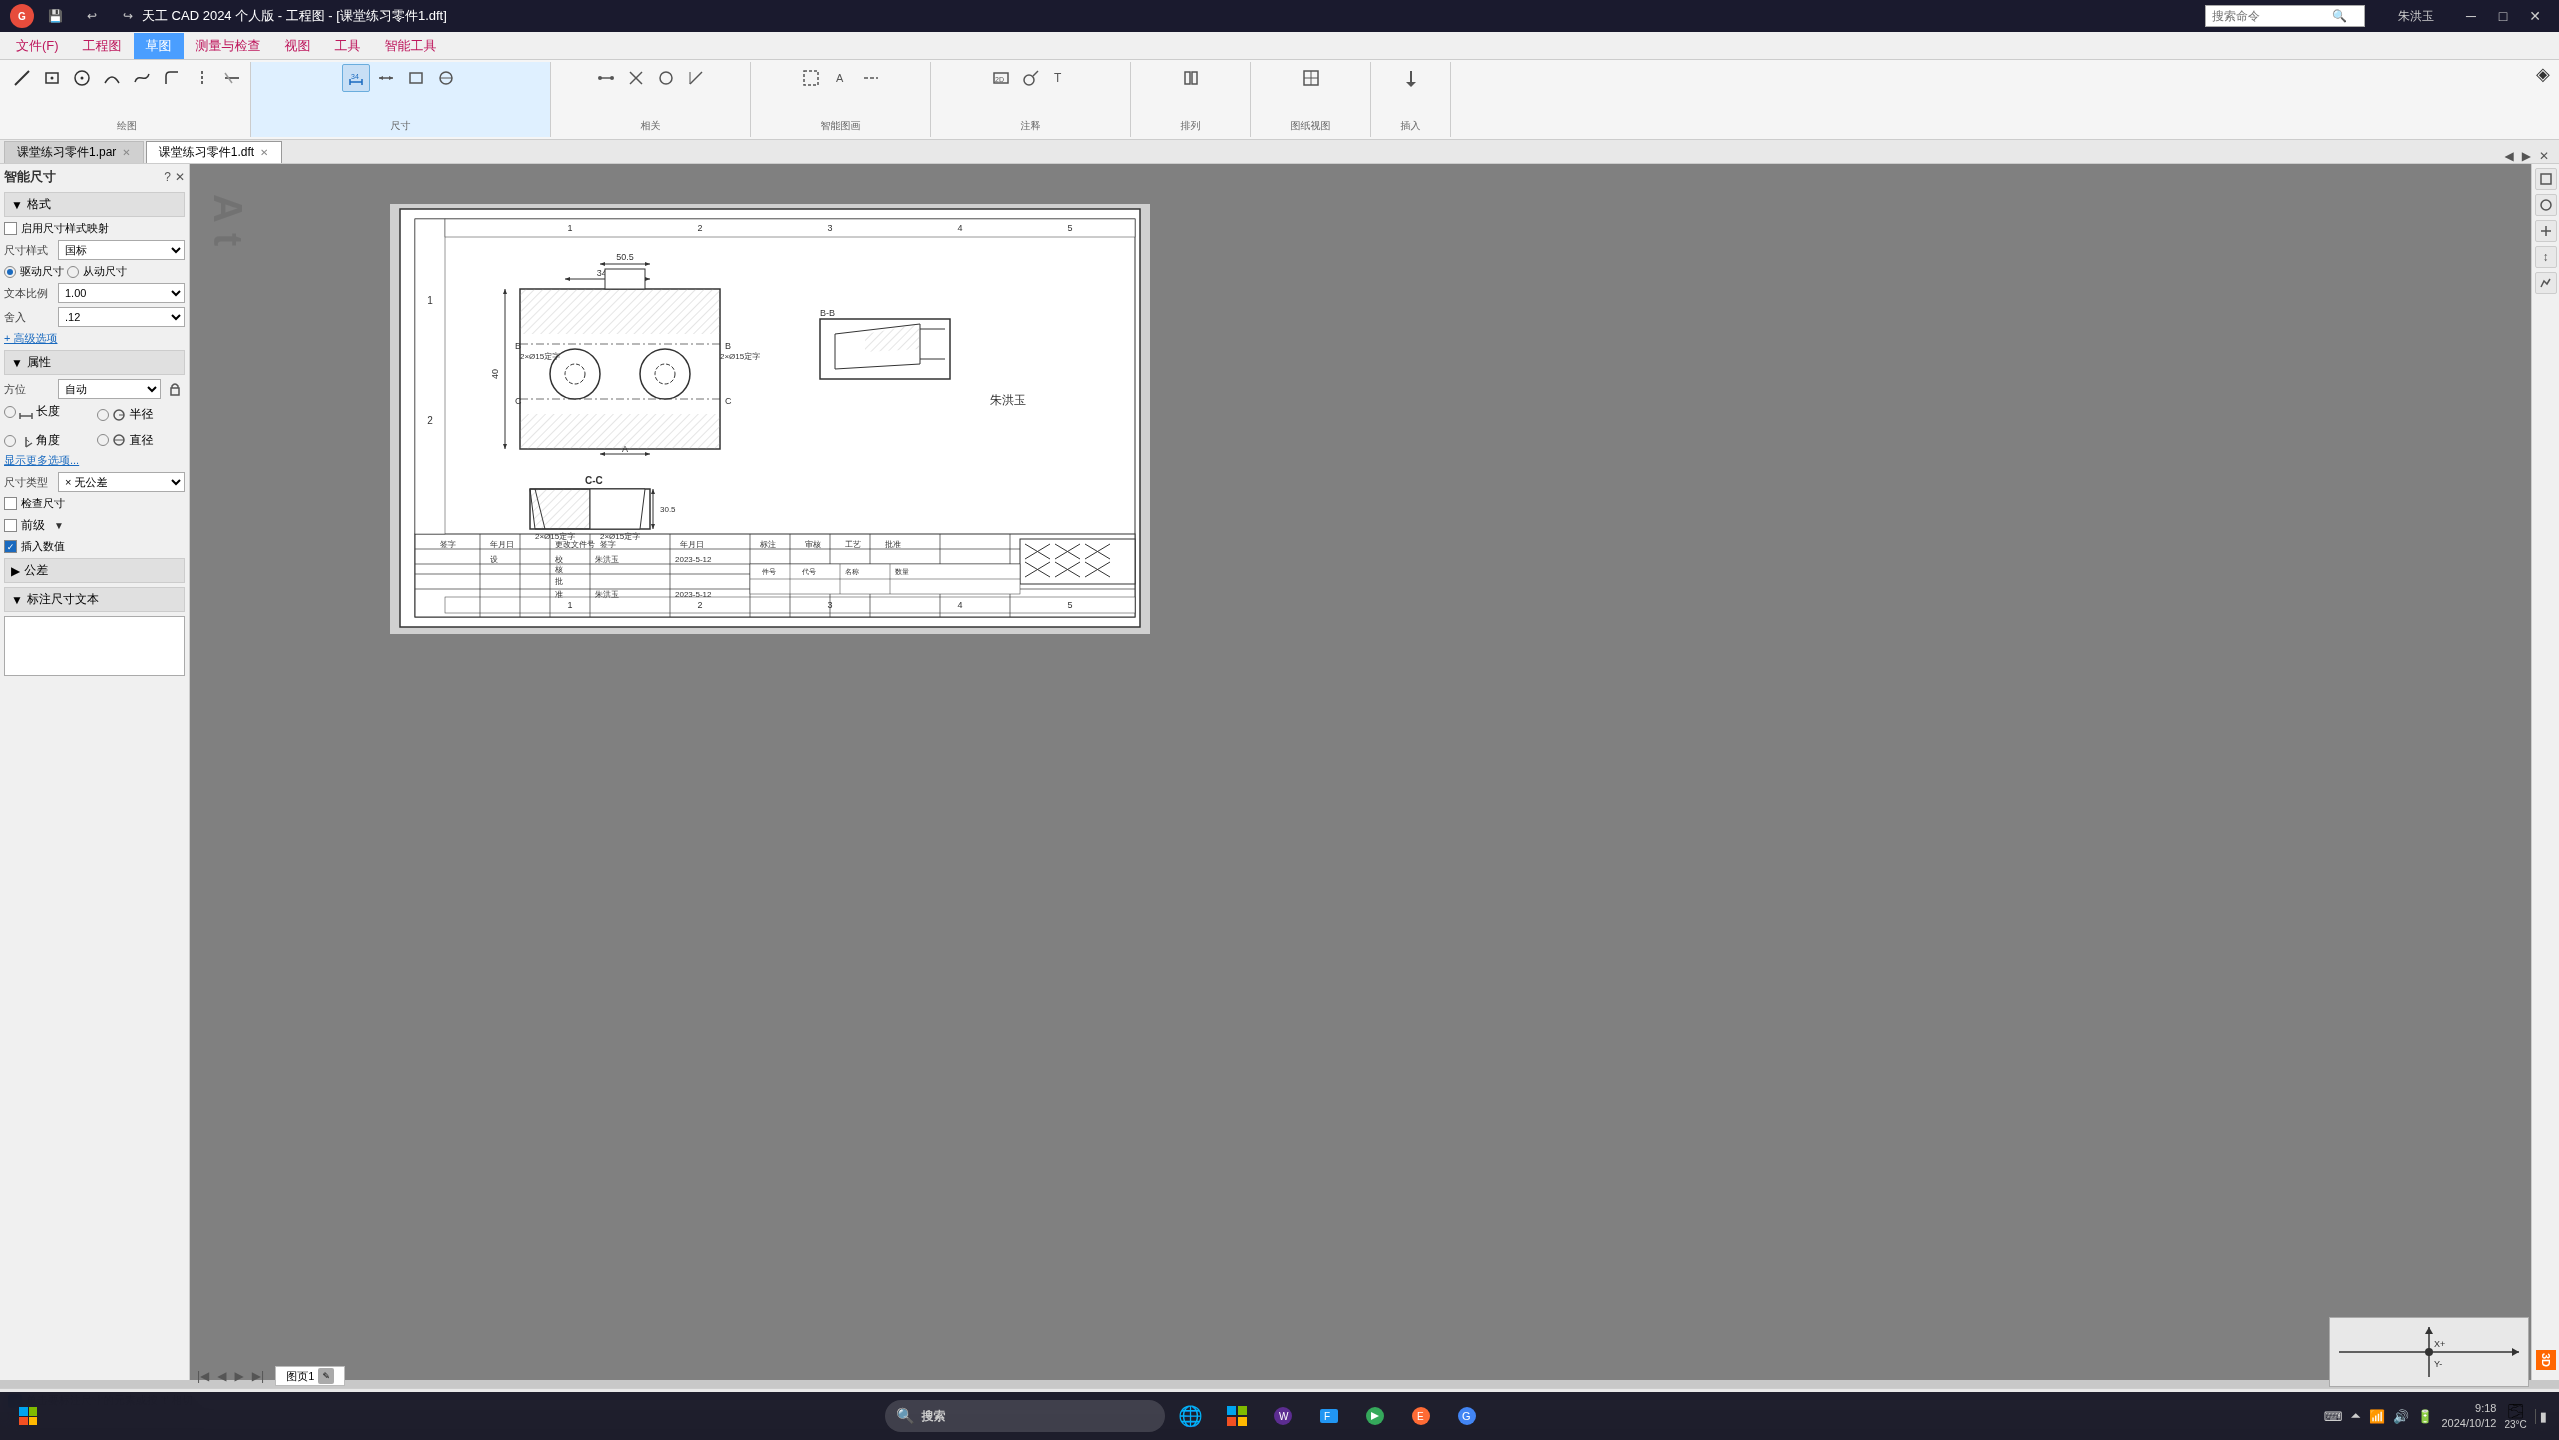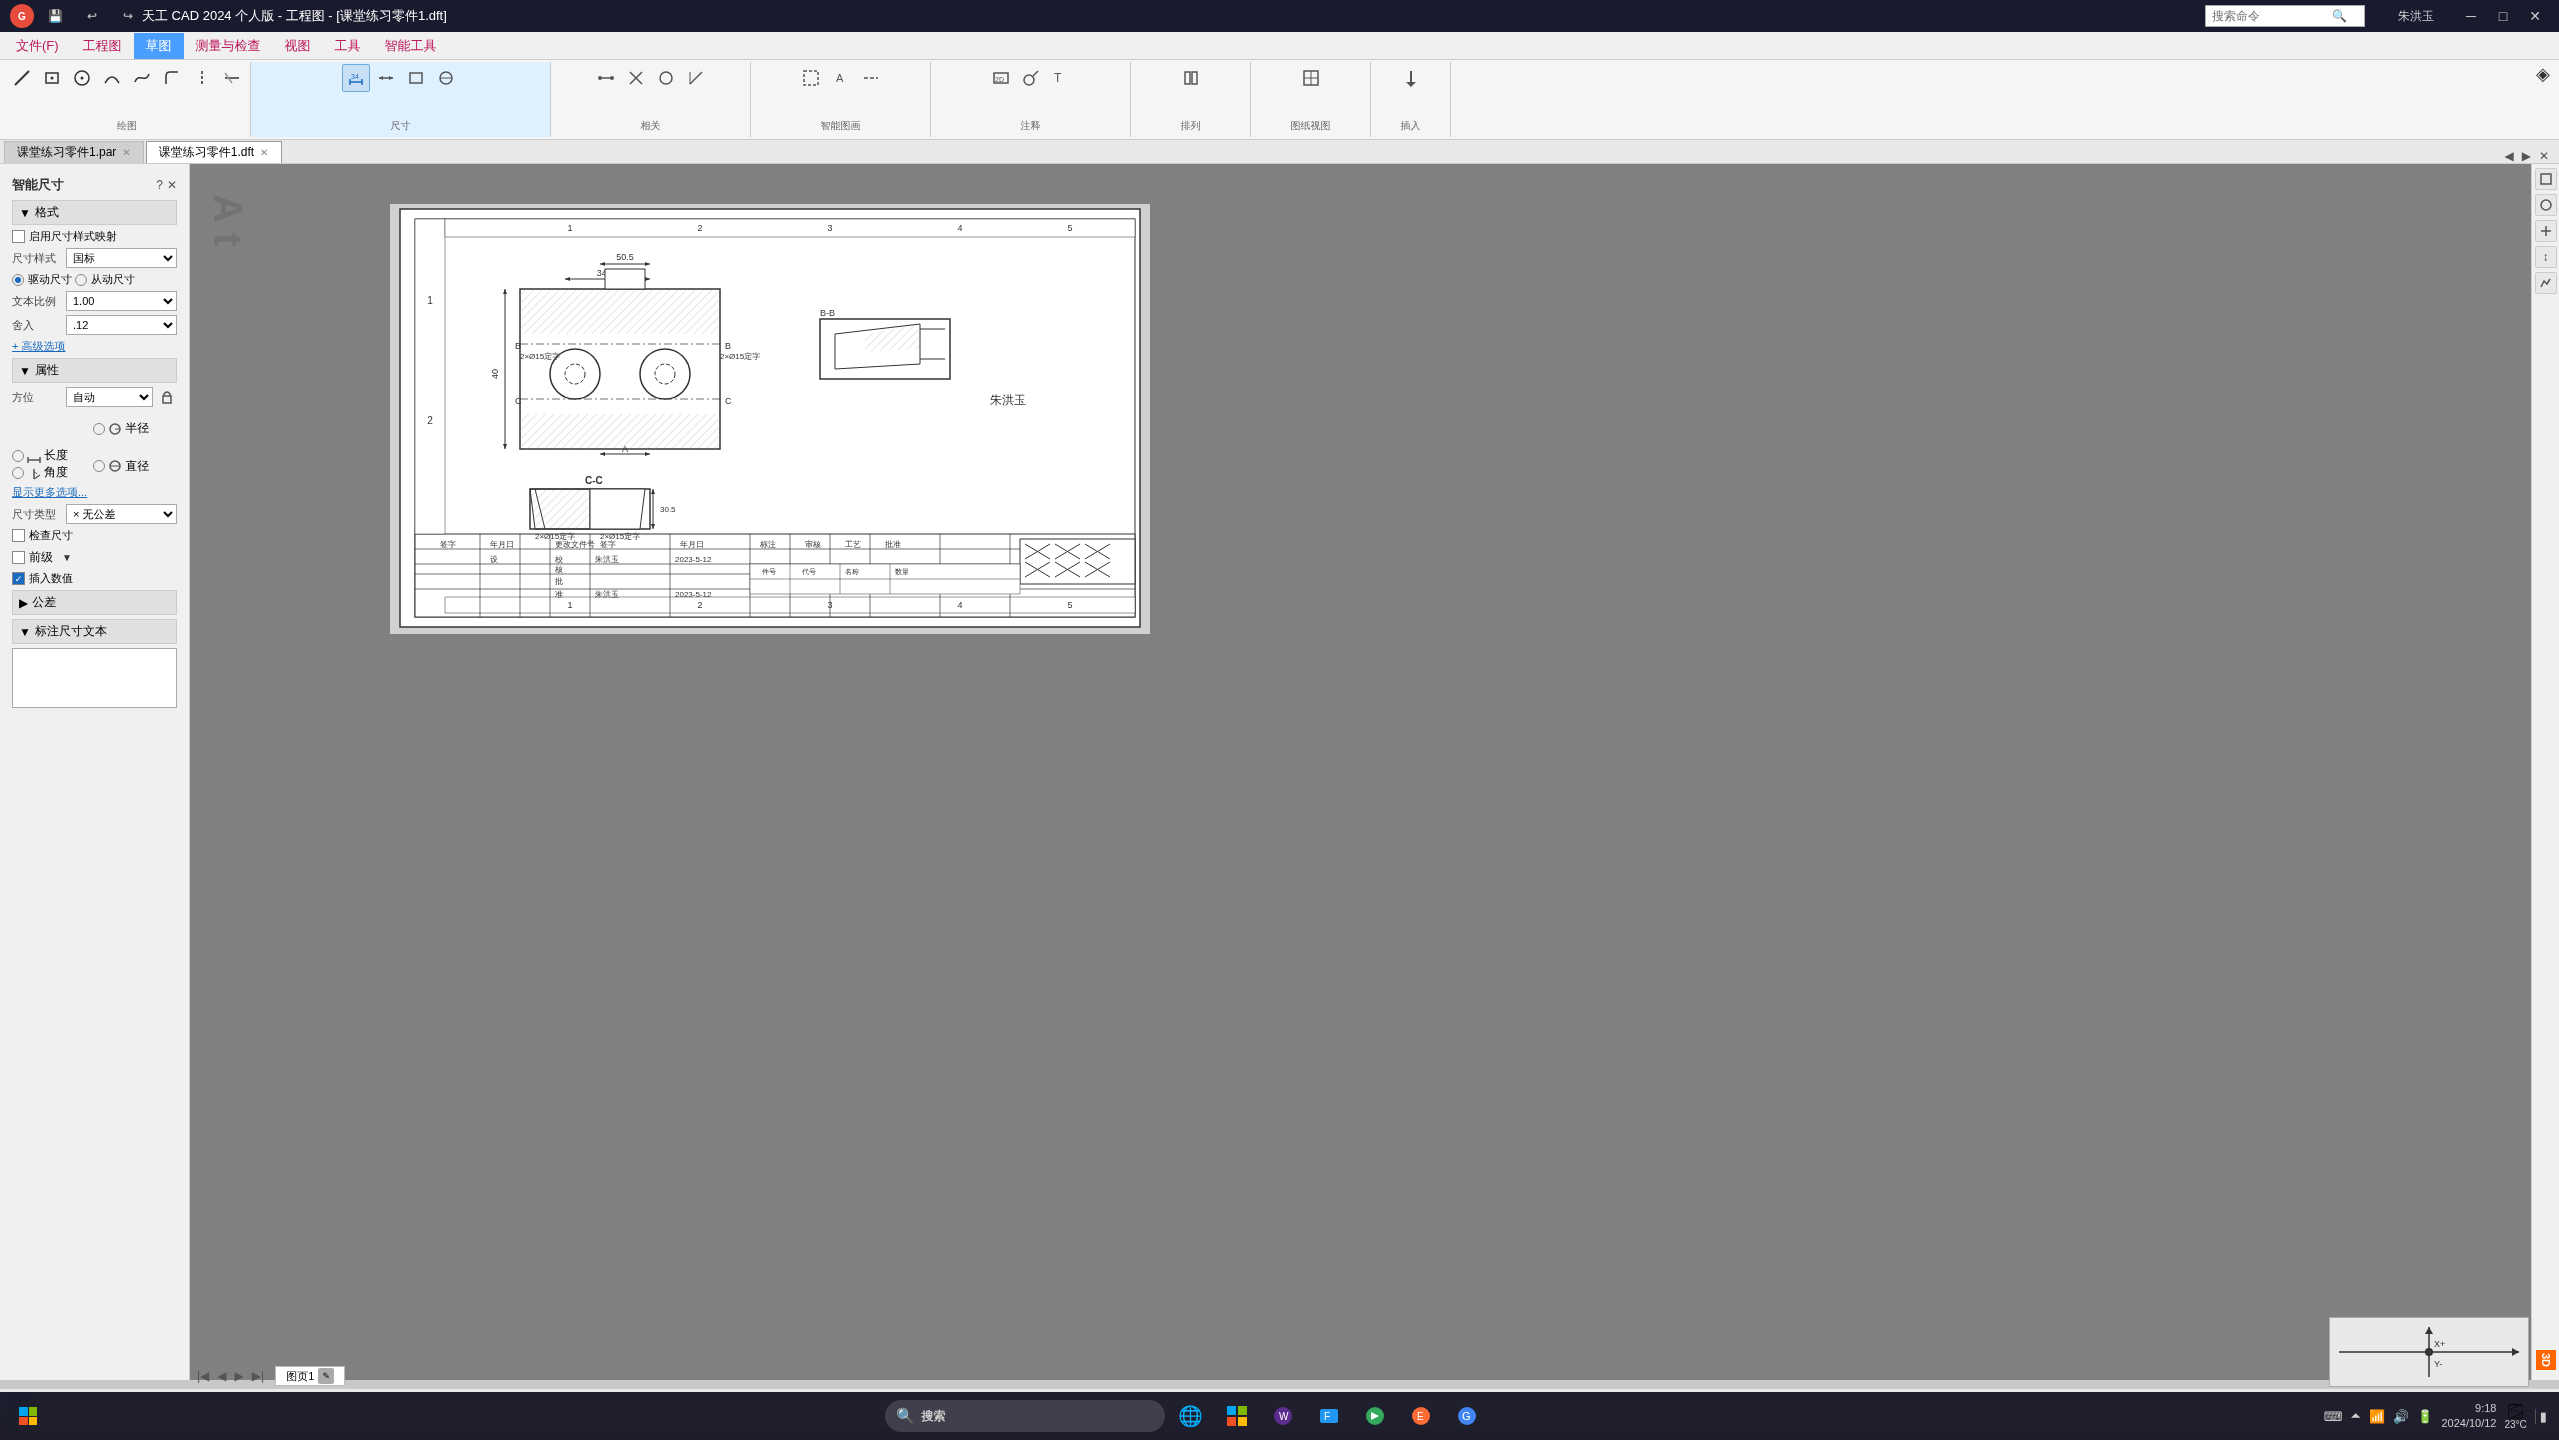--- a/index.html
+++ b/index.html
@@ -175,21 +175,21 @@
     #left-panel {
       position: absolute;
       top: 164px;
       left: 0;
       width: 190px;
       height: calc(100% - 164px - 60px);
       background: #f0f0f0;
       border-right: 1px solid #ccc;
       z-index: 96;
       overflow-y: auto;
-      padding: 12px;
+      padding: 4px;
     }
     .panel-header {
       display: flex; align-items: center; justify-content: space-between;
       margin-bottom: 6px;
     }
     .panel-title { font-size: 13px; font-weight: bold; color: #333; }
     .panel-icons { display: flex; gap: 4px; }
     .panel-icon-btn { cursor: pointer; font-size: 12px; color: #555; }
 
     .section-header {
@@ -704,21 +704,21 @@
       </select>
       <div class="tb-icon" style="width:20px;height:20px;">
         <svg width="16" height="16">
             <rect x="4" y="7" width="8" height="7" fill="none" stroke="#555" stroke-width="1.5"></rect>
             <path d="M5,7 V5 Q8,1 11,5 V7" fill="none" stroke="#555" stroke-width="1.5"></path>
           </svg>
       </div>
     </div>
 
     <div class="radio-group">
-      <div style="display:flex;gap:0;flex-wrap:wrap;margin-top:36px;">
+      <div style="display:flex;gap:12px;flex-wrap:wrap;">
         <label class="dim-type-option">
           <div class="radio-dot"></div>
           <svg width="16" height="16">
               <line x1="2" y1="12" x2="14" y2="12" stroke="#555" stroke-width="1.5"></line>
               <line x1="2" y1="9" x2="2" y2="15" stroke="#555" stroke-width="1.5"></line>
               <line x1="14" y1="9" x2="14" y2="15" stroke="#555" stroke-width="1.5"></line>
             </svg>
           <span>长度</span>
         </label>
         <label class="dim-type-option">

